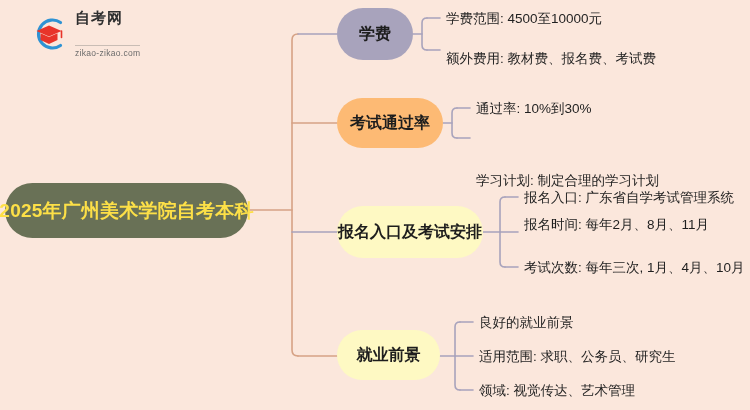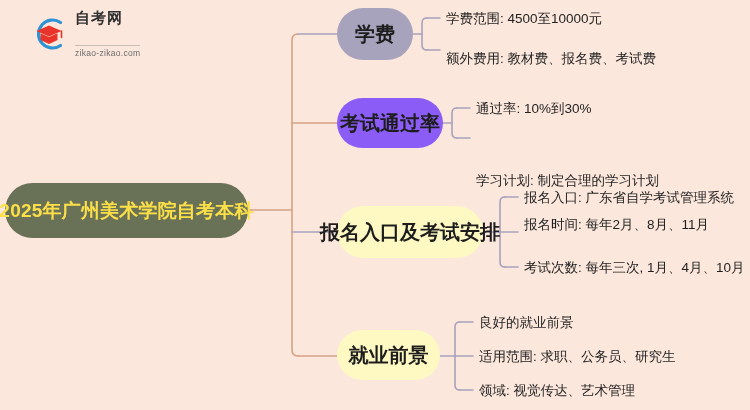--- a/index.html
+++ b/index.html
@@ -83,36 +83,36 @@
     top: 183px;
     width: 243px;
     height: 55px;
     border-radius: 28px;
     background: #697156;
     font-size: 19px;
     letter-spacing: 0.2px;
   }
   .branch-node {
     border-radius: 999px;
-    font-size: 20px;
+    font-size: 16px;
     color: #1d1d1d;
   }
   #branch-node-0 {
     left: 337px;
     top: 8px;
     width: 76px;
     height: 52px;
     background: #a8a3bc;
   }
   #branch-node-1 {
     left: 337px;
     top: 98px;
     width: 106px;
     height: 50px;
-    background: #8b5cf6;
+    background: #fdba74;
   }
   #branch-node-2 {
     left: 337px;
     top: 206px;
     width: 146px;
     height: 52px;
     background: #fef9c3;
   }
   #branch-node-3 {
     left: 337px;

